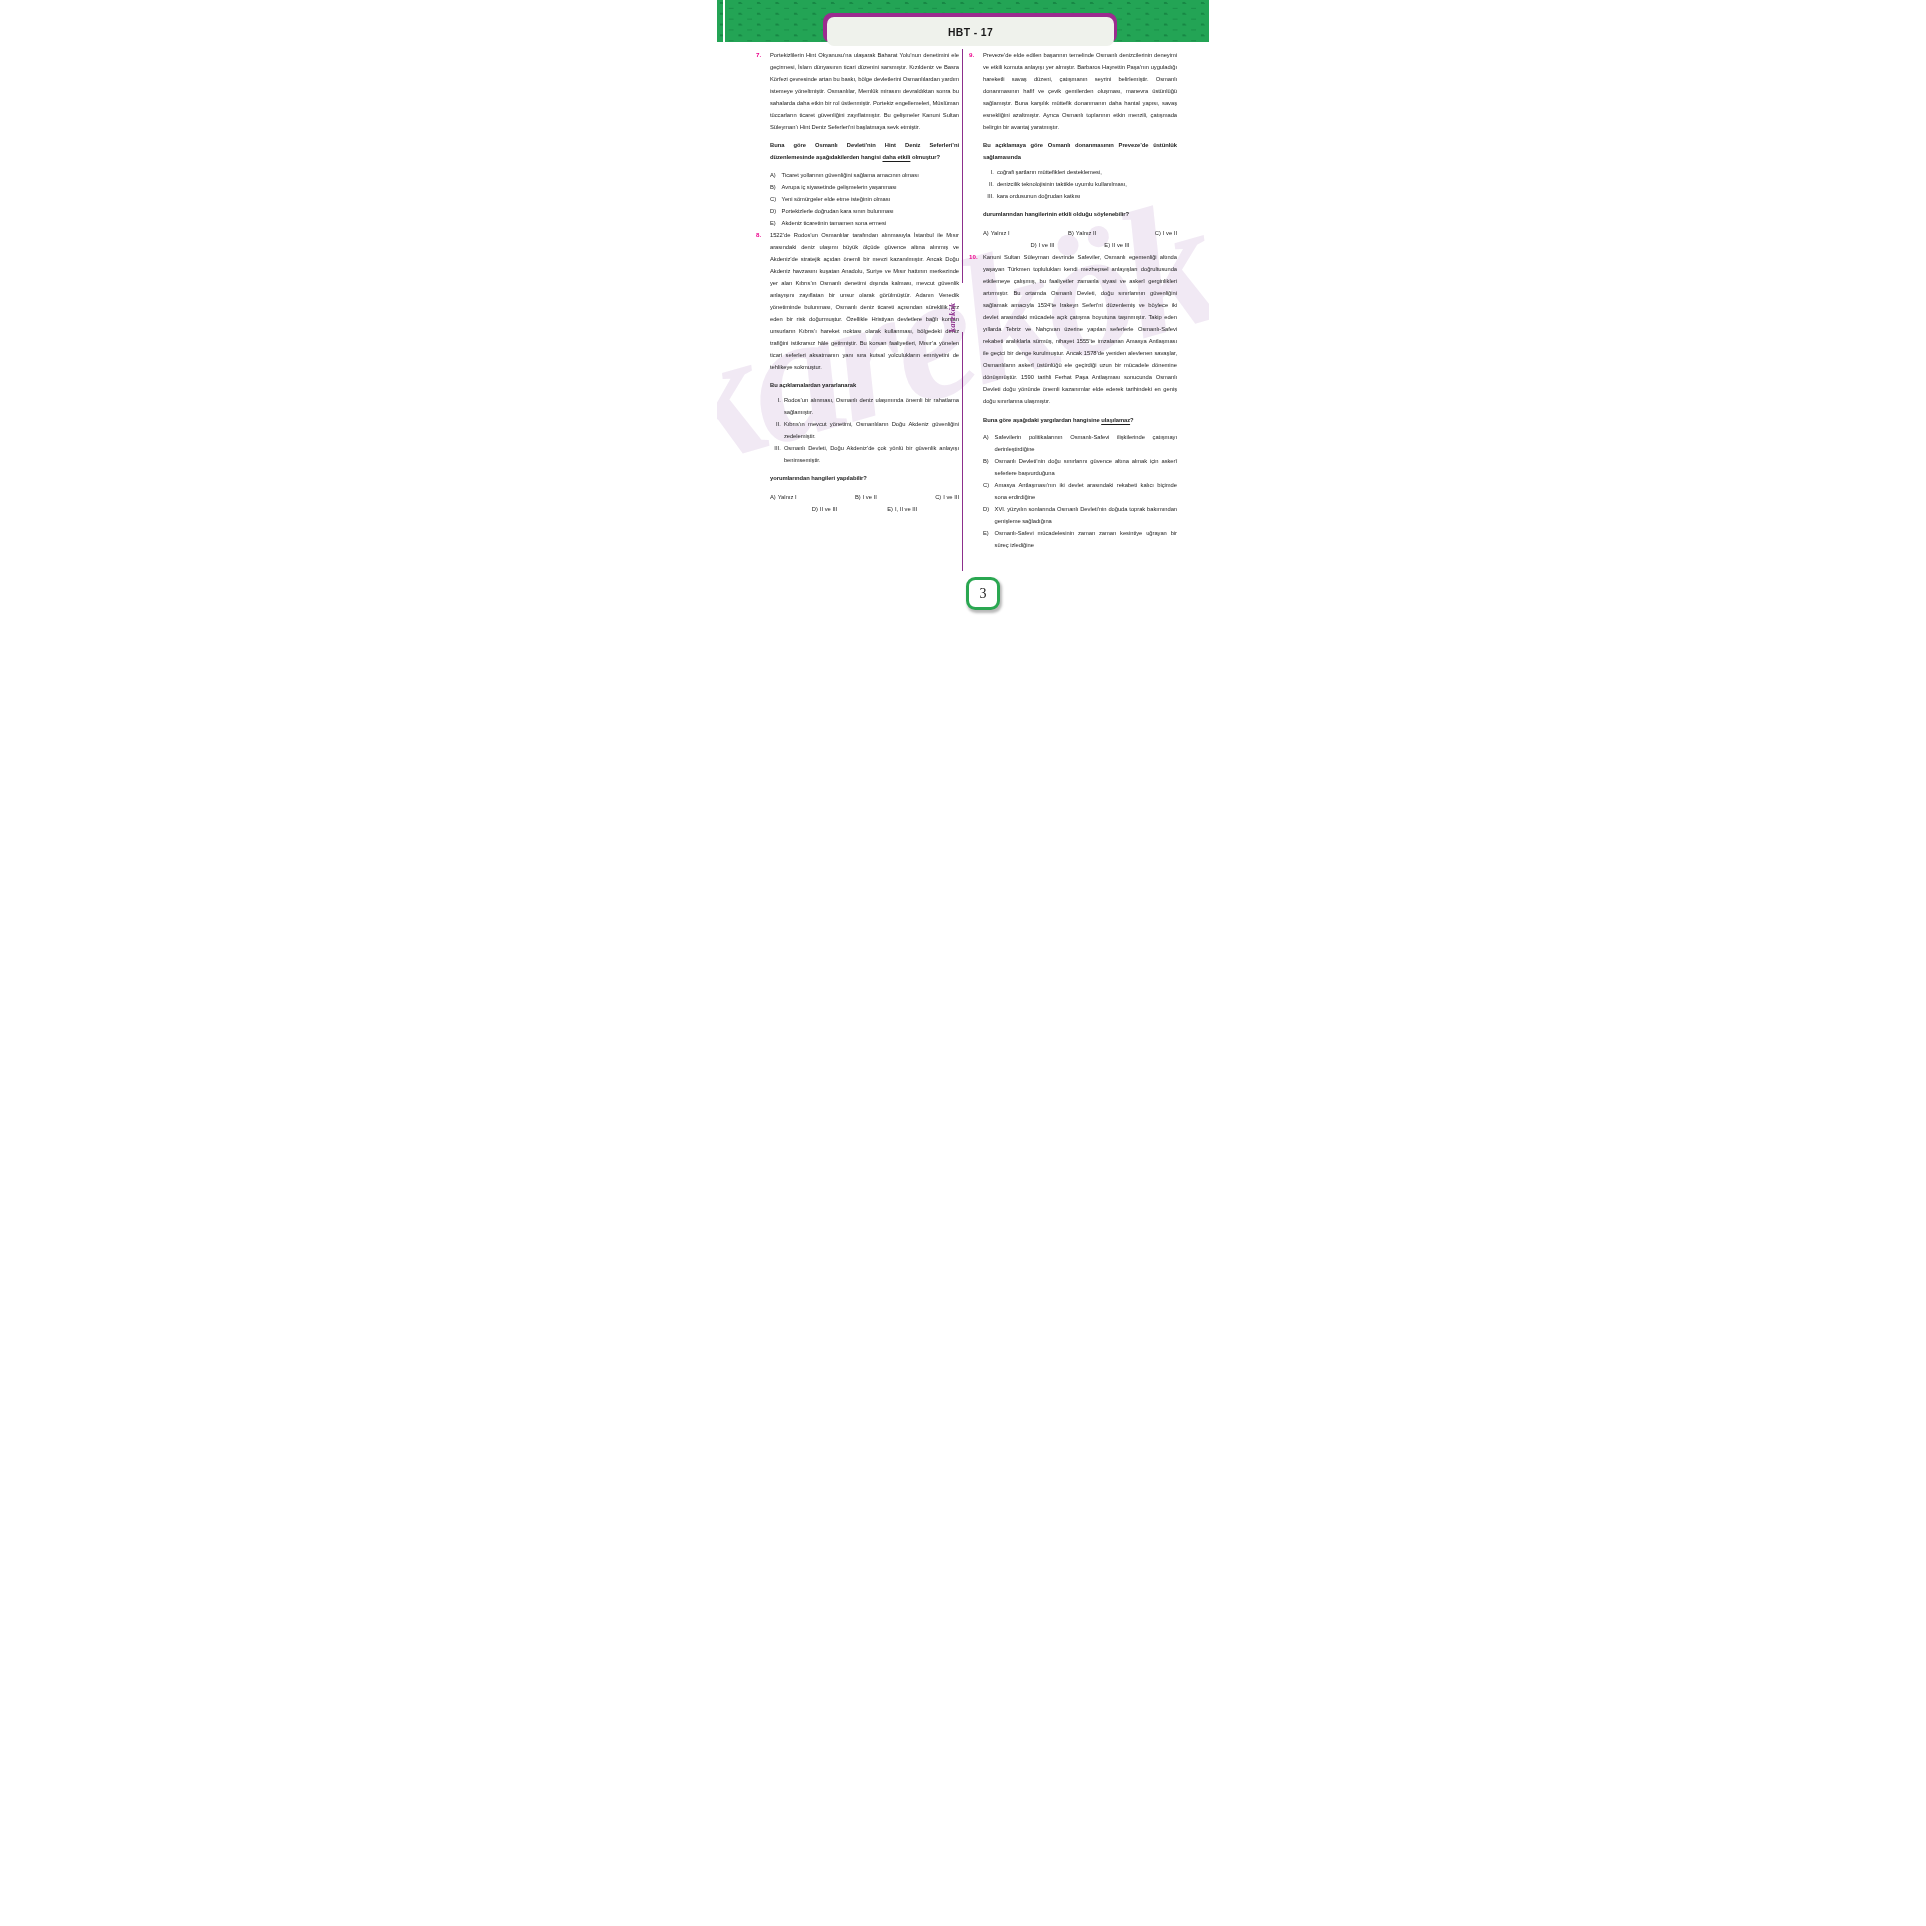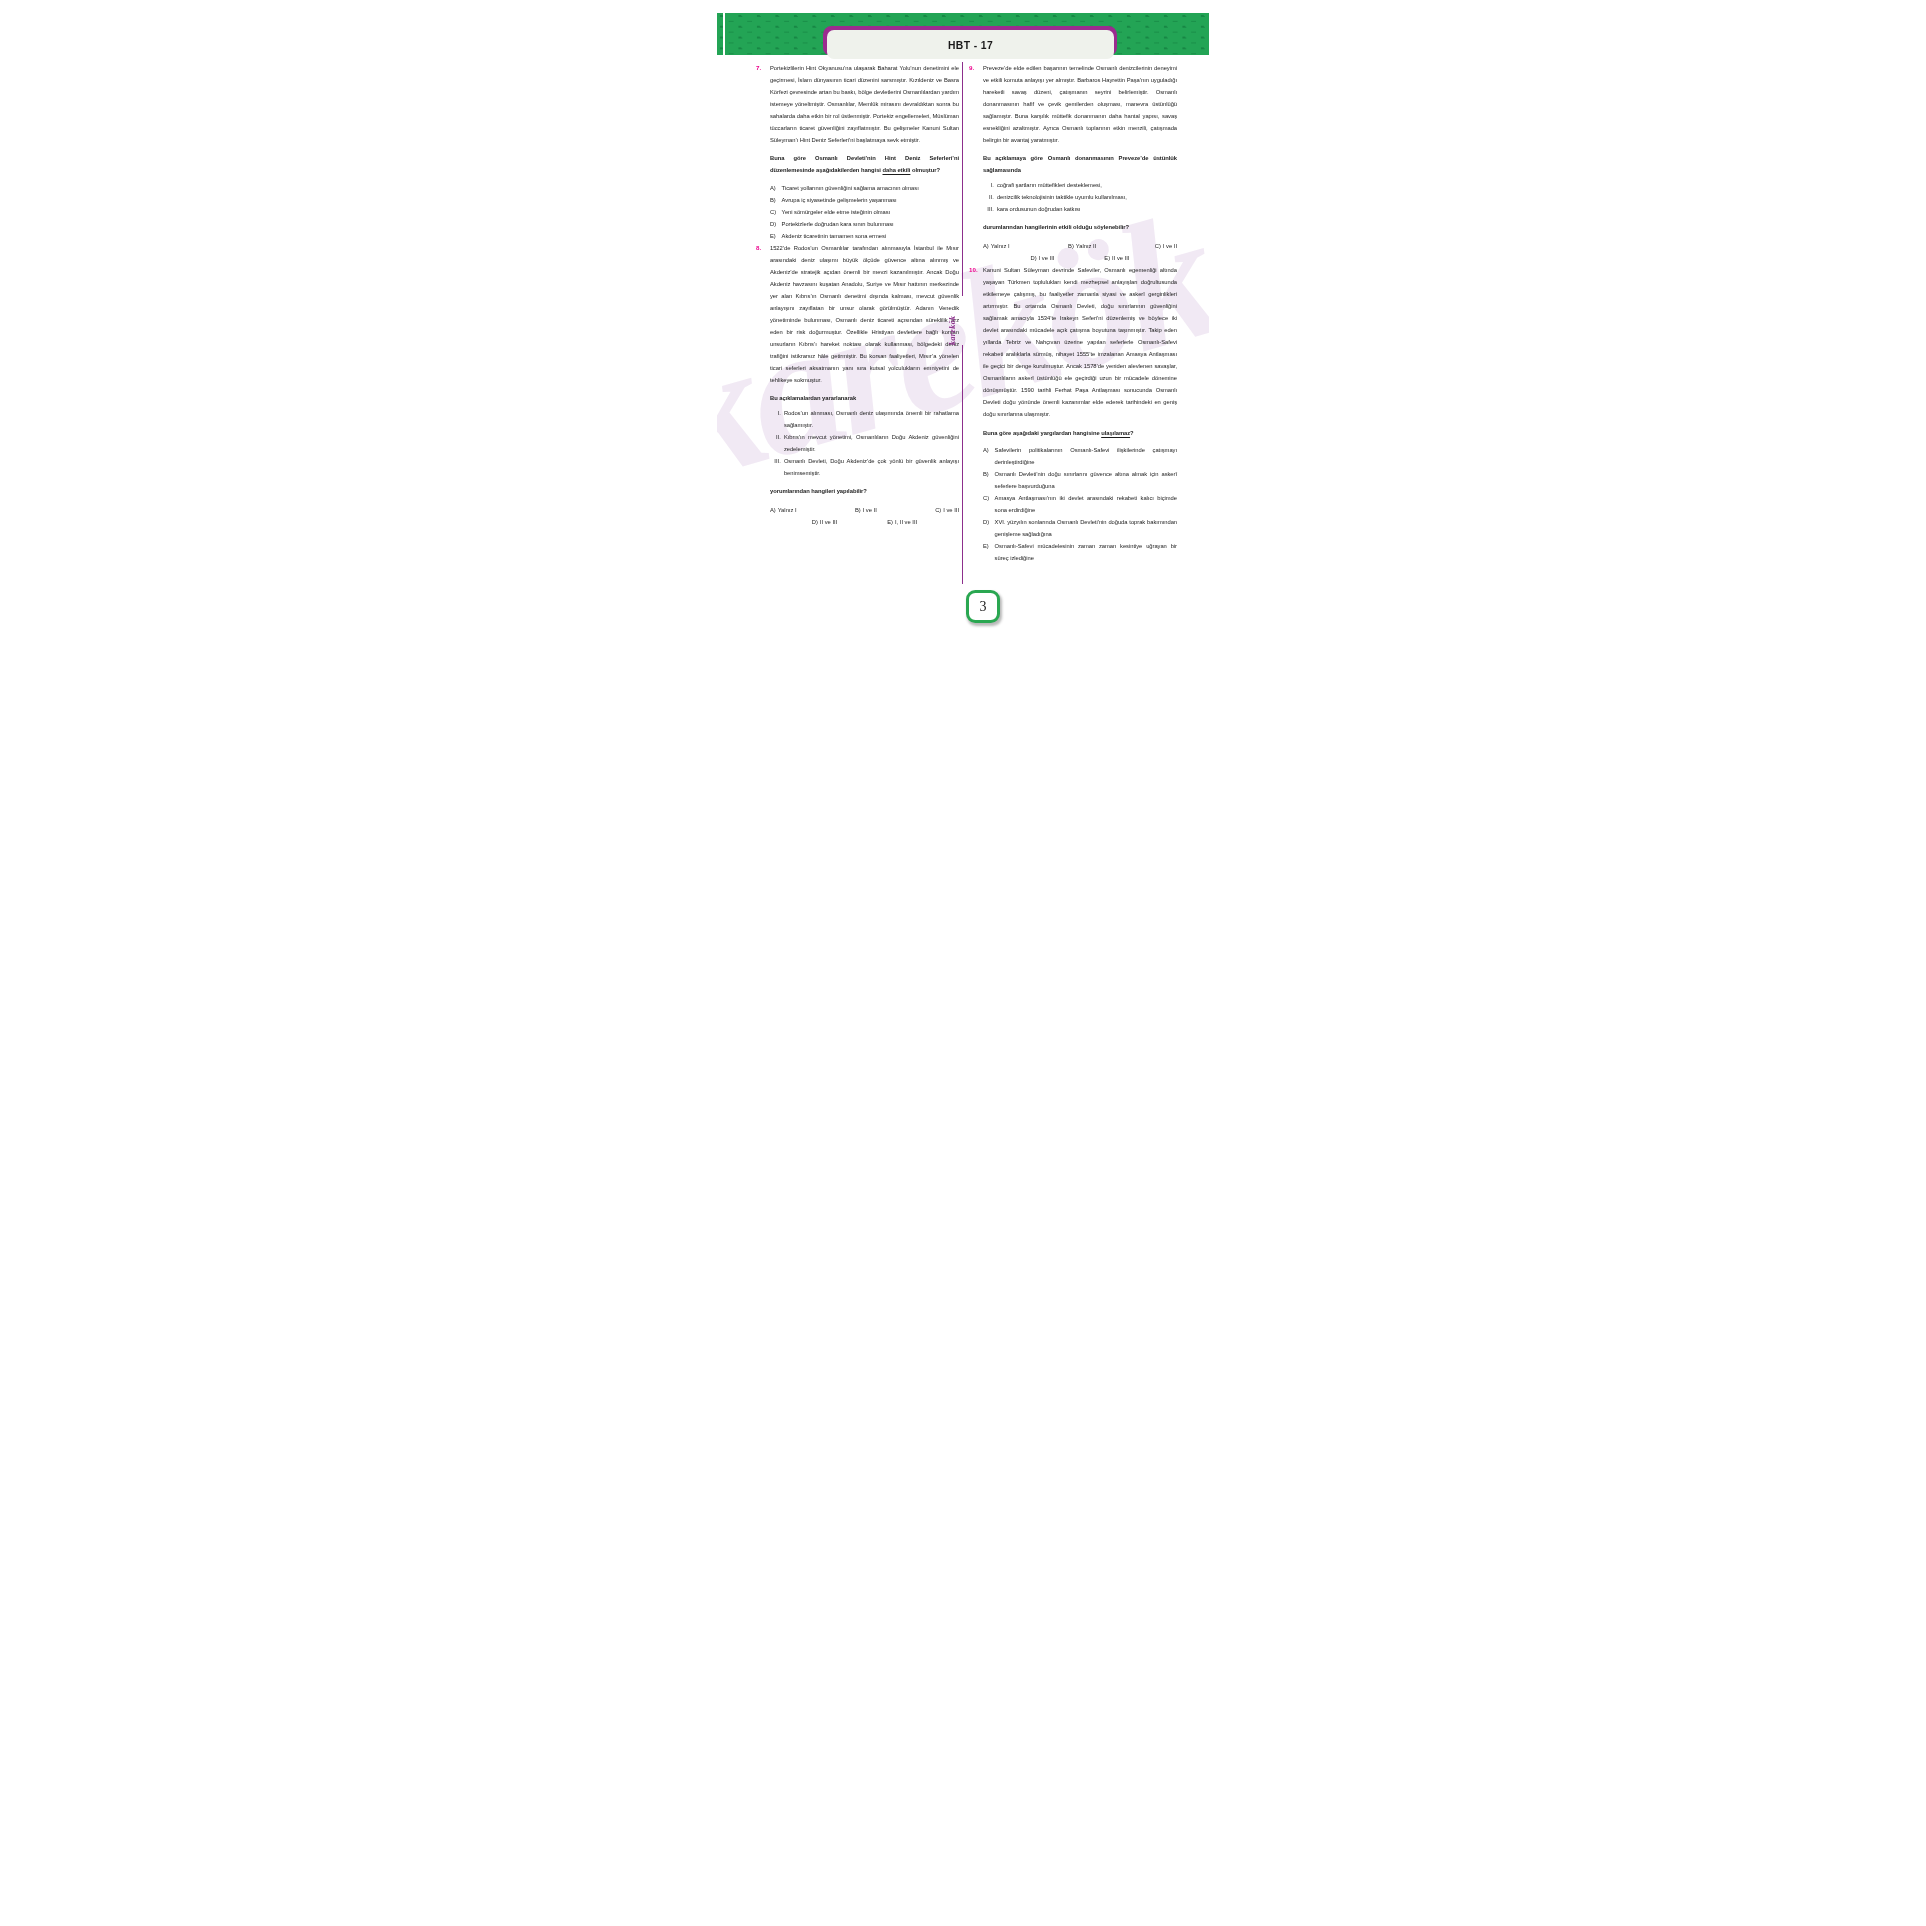--- a/index.html
+++ b/index.html
@@ -1,17 +1,17 @@
 <!DOCTYPE html>
 <html lang="tr" style="font-size:6.2px"><head>
 <meta charset="utf-8">
 <style>
   html,body{margin:0;padding:0;background:#ffffff;}
   .page{
-    position:relative;width:492px;height:628px;margin:13px auto;
+    position:relative;width:492px;height:628px;margin:0 auto;
     background:#ffffff;overflow:hidden;
     font-family:"Liberation Sans",sans-serif;color:#1c1c1c;
   }
   
   .band{
     position:absolute;left:0;top:0;width:100%;height:42px;
     background-color:#23a455;
     background-image:
       radial-gradient(ellipse 3.9px 1.3px at 4.6px 3.1px, rgba(8,100,48,.45) 60%, transparent 61%),
       radial-gradient(ellipse 3.9px 1.3px at 14px 8.5px, rgba(8,100,48,.35) 60%, transparent 61%);

